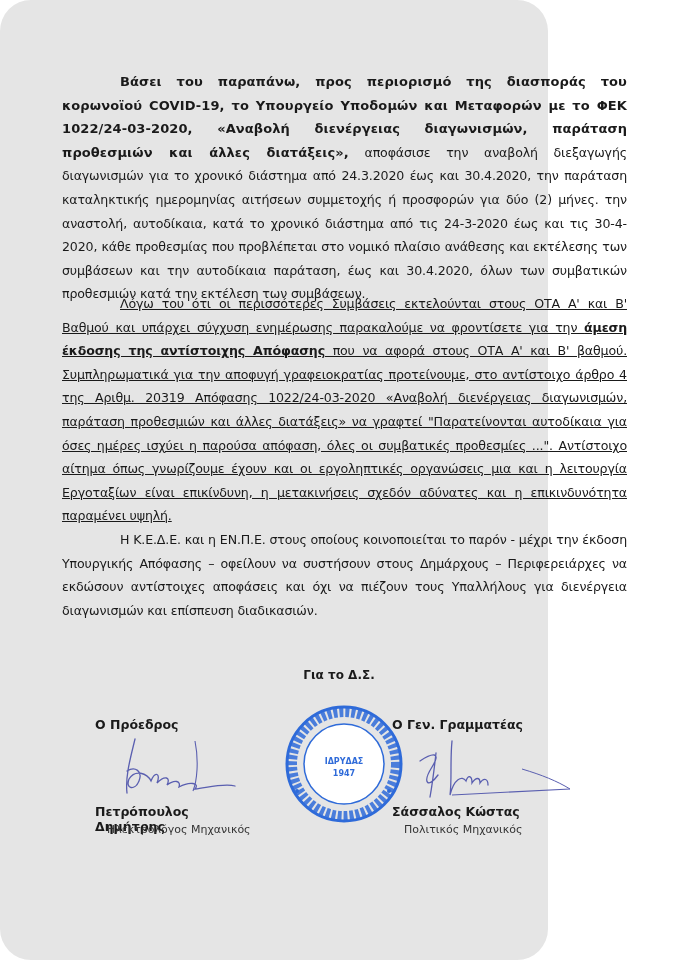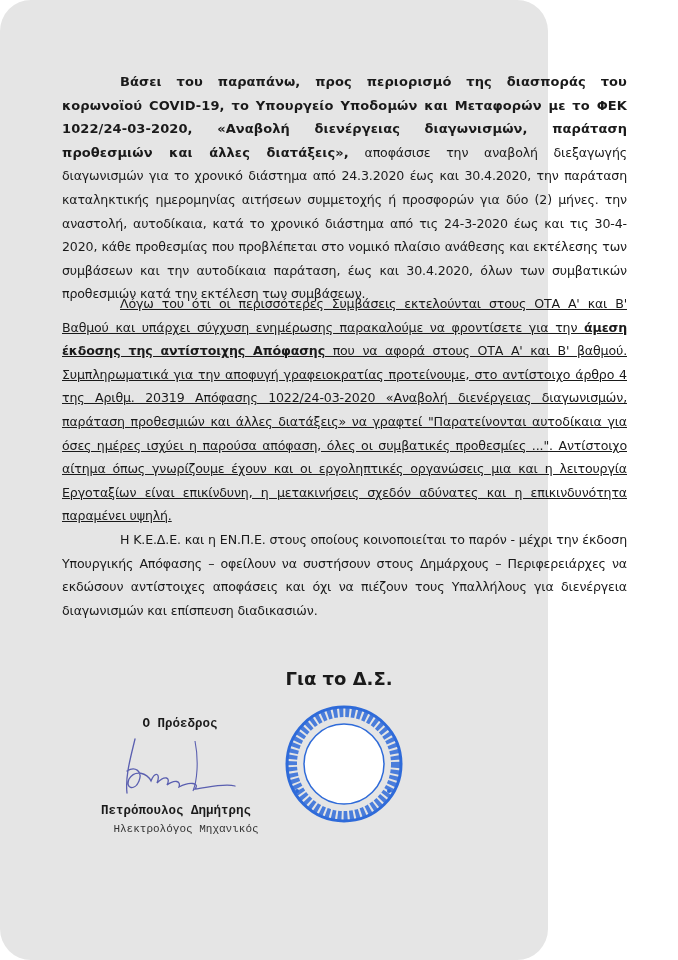--- a/index.html
+++ b/index.html
@@ -9,22 +9,22 @@
   .body-text { position: absolute; left: 62px; width: 565px; font-size: 12.6px; line-height: 23.6px;
                text-align: justify; letter-spacing: -0.15px; }
   .para { margin: 0; text-indent: 58px; }
   .p1 { top: 70px; }
   .p2 { top: 292px; text-decoration: underline; }
   .p3 { top: 528px; }
   b, .bold { font-weight: bold; }
   .p1 .lead { font-weight: bold; font-size: 13px; letter-spacing: 0.1px; }
 
   .sig-head { position: absolute; top: 668px; left: 0; width: 678px; text-align: center;
-              font-weight: bold; font-size: 18px; }
-  .sig-block { position: absolute; text-align: center; font-family: Liberation Mono, monospace; }
+              font-weight: bold; font-size: 12px; }
+  .sig-block { position: absolute; text-align: left; }
   .sig-left { left: 95px; width: 170px; top: 717px; }
   .sig-right { left: 392px; width: 180px; top: 717px; }
   .sig-role { font-weight: bold; font-size: 12.5px; }
   .sig-name { font-weight: bold; font-size: 12.5px; position: absolute; left: 0; right: 8px; top: 87px; }
   .sig-title { font-size: 11px; color: #333; position: absolute; left: 12px; right: 0; top: 106px; }
   .signature { position: absolute; left: 0; top: 14px; width: 180px; height: 72px; }
 
   .stamp { position: absolute; left: 283px; top: 703px; width: 122px; height: 122px; }
   .stamp-center { position: absolute; left: 0; right: 0; top: 53px; text-align: center;
                   color: #2f6bd9; font-weight: bold; font-size: 8px; line-height: 12px; }
@@ -59,16 +59,30 @@
   </div>
 
   <div class="stamp">
     <svg viewBox="0 0 122 122" width="122" height="122">
       <circle cx="61" cy="61" r="57" fill="none" stroke="#2f6bd9" stroke-width="3"></circle>
       <circle cx="61" cy="61" r="52" fill="none" stroke="#2f6bd9" stroke-width="10" stroke-dasharray="4 2" opacity="0.85"></circle>
       <circle cx="61" cy="61" r="40" fill="#fff" stroke="#2f6bd9" stroke-width="1.5"></circle>
       <circle cx="14" cy="88" r="2" fill="#2f6bd9"></circle>
       <circle cx="106" cy="88" r="2" fill="#2f6bd9"></circle>
     </svg>
+    <div class="stamp-center">
+      <div>ΙΔΡΥΔΑΣ</div>
+      <div>1947</div>
+    </div>
   </div>
 
+  <div class="sig-block sig-right">
+    <div class="sig-role">Ο Γεν. Γραμματέας</div>
+    <svg class="signature" viewBox="0 0 180 72">
+      <path d="M28 30 C40 22, 50 20, 40 36 C30 52, 36 58, 46 44 M44 22 C42 40, 40 55, 38 66 M60 10 C58 30, 60 50, 58 64 C62 48, 70 44, 74 50 C76 44, 80 44, 80 52 C84 46, 88 46, 88 52 C92 46, 96 48, 96 54" fill="none" stroke="#5a5fb0" stroke-width="1.3" stroke-linecap="round"></path>
+      <path d="M60 64 C100 62, 140 60, 178 58" fill="none" stroke="#5a5fb0" stroke-width="1.1"></path>
+      <path d="M130 38 C150 44, 165 50, 178 58" fill="none" stroke="#5a5fb0" stroke-width="1"></path>
+    </svg>
+    <div class="sig-name">Σάσσαλος Κώστας</div>
+    <div class="sig-title">Πολιτικός Μηχανικός</div>
+  </div>
 
 </div>
 
 </body></html>

